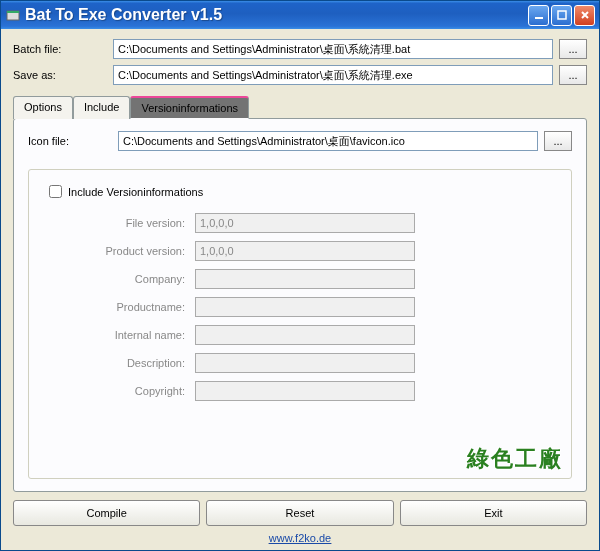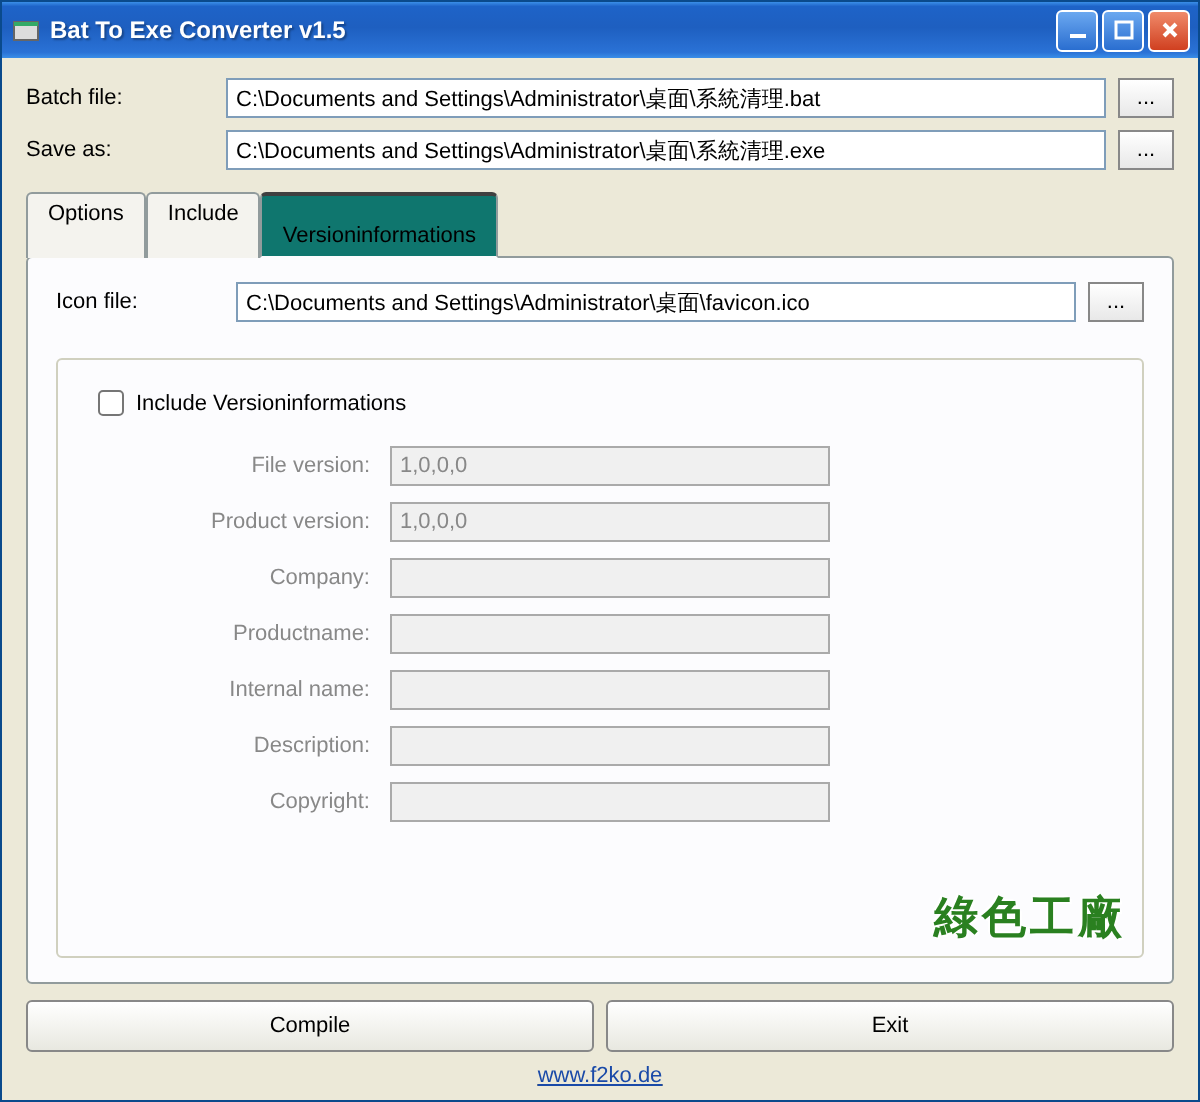--- a/index.html
+++ b/index.html
@@ -1,33 +1,33 @@
 <!DOCTYPE html>
 <html><head>
 <meta charset="utf-8">
 <style>
 * { box-sizing: border-box; font-family: Tahoma, sans-serif; font-size: 11px; }
 body { margin: 0; padding: 0; background: #fff; width: 600px; height: 551px; overflow: hidden; }
 .window { width: 600px; height: 551px; border: 1px solid #0a4a8c; background: #ece9d8; display: flex; flex-direction: column; }
 .titlebar { height: 28px; background: linear-gradient(to bottom, #3a8ee8 0%, #1e63c8 8%, #1e5fc0 45%, #2a72d6 90%, #3a8ee8 100%); display: flex; align-items: center; padding: 0 4px; color: #fff; }
 .title-icon { width: 16px; height: 16px; margin-right: 4px; display: inline-flex; align-items: center; justify-content: center; }
-.title-text { flex: 1; font-weight: bold; font-size: 12px; text-shadow: 1px 1px 1px rgba(0,0,0,0.3); }
+.title-text { flex: 1; font-weight: bold; font-size: 16px; text-shadow: 1px 1px 1px rgba(0,0,0,0.3); }
 .win-buttons { display: flex; gap: 2px; }
 .win-btn { width: 21px; height: 21px; border: 1px solid #fff; border-radius: 3px; display: flex; align-items: center; justify-content: center; font-weight: bold; color: #fff; cursor: pointer; }
 .win-btn.min, .win-btn.max { background: linear-gradient(to bottom, #6ba8f0, #2a6ed0); }
 .win-btn.close { background: linear-gradient(to bottom, #f08a6a, #d04020); }
 .content { flex: 1; padding: 10px 12px 6px 12px; display: flex; flex-direction: column; }
 .row { display: flex; align-items: center; margin-bottom: 6px; }
 .row-label { width: 100px; color: #000; }
 .row input[type=text] { flex: 1; height: 20px; border: 1px solid #7f9db9; padding: 0 4px; background: #fff; }
 .browse-btn { width: 28px; height: 20px; margin-left: 6px; border: 1px solid #888; background: linear-gradient(to bottom, #fff, #e8e8e8); cursor: pointer; display: flex; align-items: center; justify-content: center; }
 .tabs-wrap { margin-top: 4px; flex: 1; display: flex; flex-direction: column; }
 .tab-strip { display: flex; position: relative; z-index: 2; }
 .tab { padding: 4px 10px; border: 1px solid #919b9c; border-bottom: none; background: #f4f3ee; margin-right: 0; border-top-left-radius: 3px; border-top-right-radius: 3px; cursor: pointer; position: relative; top: 1px; }
-.tab.active { background: #0f766e; border-bottom: 1px solid #fcfcfe; border-top: 2px solid #404040; padding-top: 14px; z-index: 3; }
+.tab.active { background: #737373; border-bottom: 1px solid #fcfcfe; border-top: 2px solid #ec4899; padding-top: 4px; z-index: 3; }
 .tab-panel { flex: 1; border: 1px solid #919b9c; background: #fcfcfe; padding: 12px 14px; border-radius: 3px; display: flex; flex-direction: column; }
 .inner-group { border: 1px solid #d0d0bf; border-radius: 3px; padding: 12px 16px 35px 16px; margin-top: 12px; background: #fcfcfe; flex: 1; position: relative; }
 .checkbox-row { display: flex; align-items: center; margin-bottom: 12px; }
 .checkbox-row input { margin-right: 6px; width: 13px; height: 13px; }
 .field-row { display: flex; align-items: center; margin-bottom: 8px; padding-left: 40px; }
 .field-label { width: 110px; text-align: right; padding-right: 10px; color: #888; }
 .field-input { width: 220px; height: 20px; border: 1px solid #aaa; background: #f0f0f0; padding: 0 4px; color: #888; }
 .watermark { position: absolute; bottom: 4px; right: 8px; font-size: 22px; font-weight: bold; color: #2a8020; font-family: "Microsoft JhengHei", sans-serif; text-shadow: 1px 1px 0 #fff, -1px -1px 0 #fff; letter-spacing: 2px; }
 .bottom-buttons { display: flex; gap: 6px; margin-top: 8px; }
 .action-btn { flex: 1; height: 26px; border: 1px solid #888; background: linear-gradient(to bottom, #fff, #e8e8e0); cursor: pointer; border-radius: 3px; }
@@ -122,19 +122,20 @@
               <span class="field-label">Copyright:</span>
               <input class="field-input" disabled="" value="" style="">
             </div>
           <div class="watermark">綠色工廠</div>
         </div>
       </div>
     </div>
 
     <div class="bottom-buttons">
       <button class="action-btn">Compile</button>
+      <button class="action-btn">Reset</button>
       <button class="action-btn">Exit</button>
     </div>
     <div class="footer-link">
       <a>www.f2ko.de</a>
     </div>
   </div>
 </div>
 
 </body></html>

